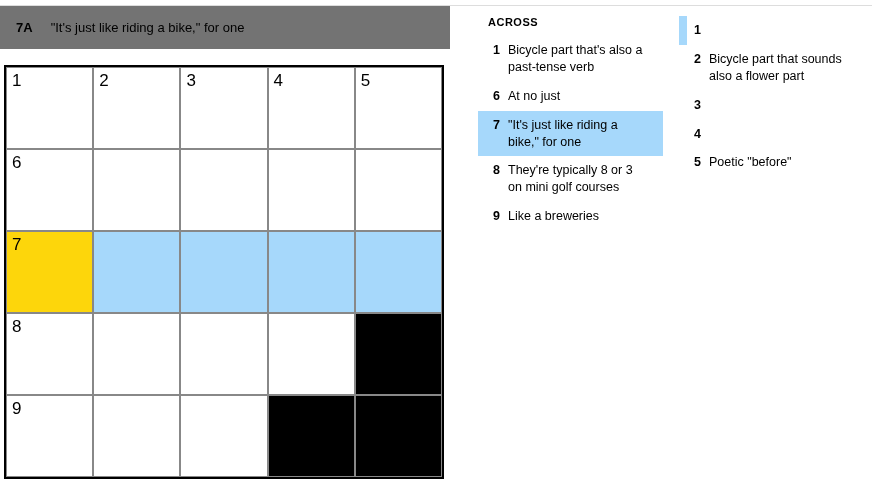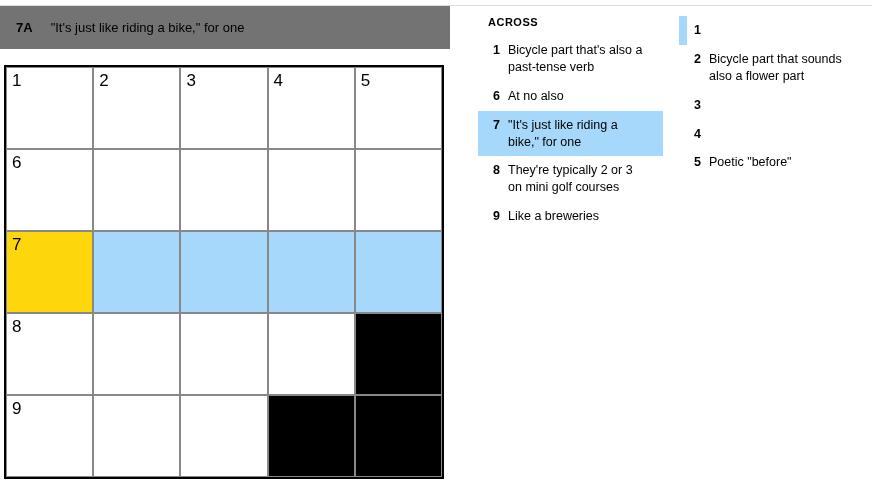--- a/index.html
+++ b/index.html
@@ -201,29 +201,29 @@
     <div class="col">
       <div class="col-head">ACROSS</div>
       <div class="col-body">
         <div class="scroll" id="across-list">
             <div class="clue-item">
               <span class="cn">1</span>
               <span class="ct">Bicycle part that's also a past-tense verb</span>
             </div>
             <div class="clue-item">
               <span class="cn">6</span>
-              <span class="ct">At no also</span>
+              <span class="ct">At no just</span>
             </div>
             <div class="clue-item active">
               <span class="cn">7</span>
               <span class="ct">"It's just like riding a bike," for one</span>
             </div>
             <div class="clue-item">
               <span class="cn">8</span>
-              <span class="ct">They're typically 2 or 3 on mini golf courses</span>
+              <span class="ct">They're typically 8 or 3 on mini golf courses</span>
             </div>
             <div class="clue-item">
               <span class="cn">9</span>
               <span class="ct">Like a breweries</span>
             </div>
           </div>
       </div>
     </div>
     <div class="col">
       <div class="col-body">

